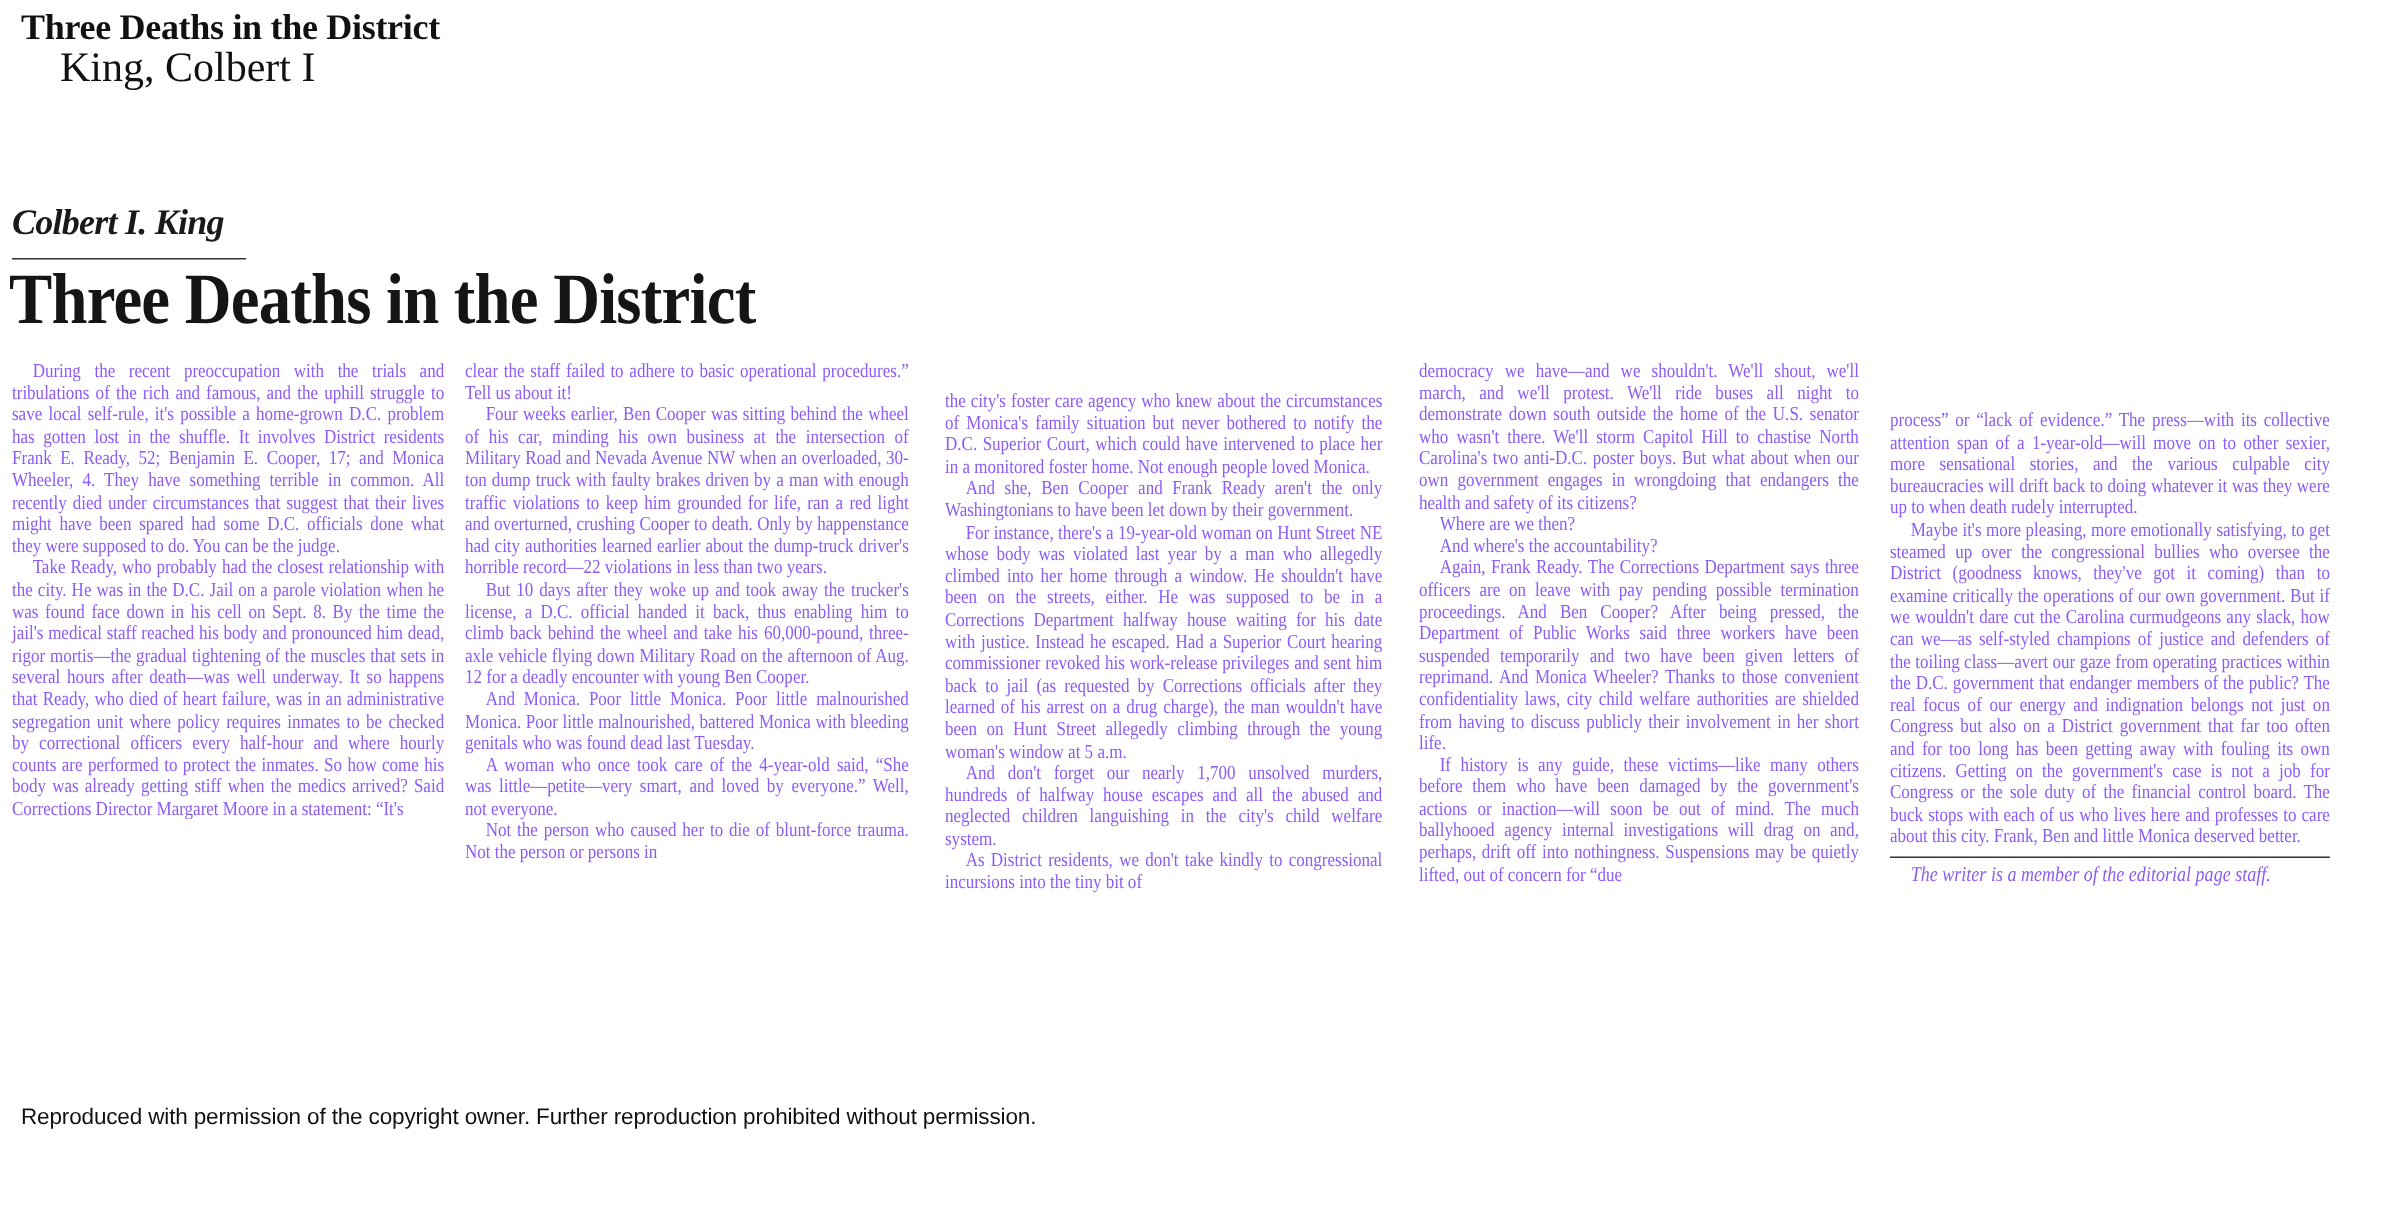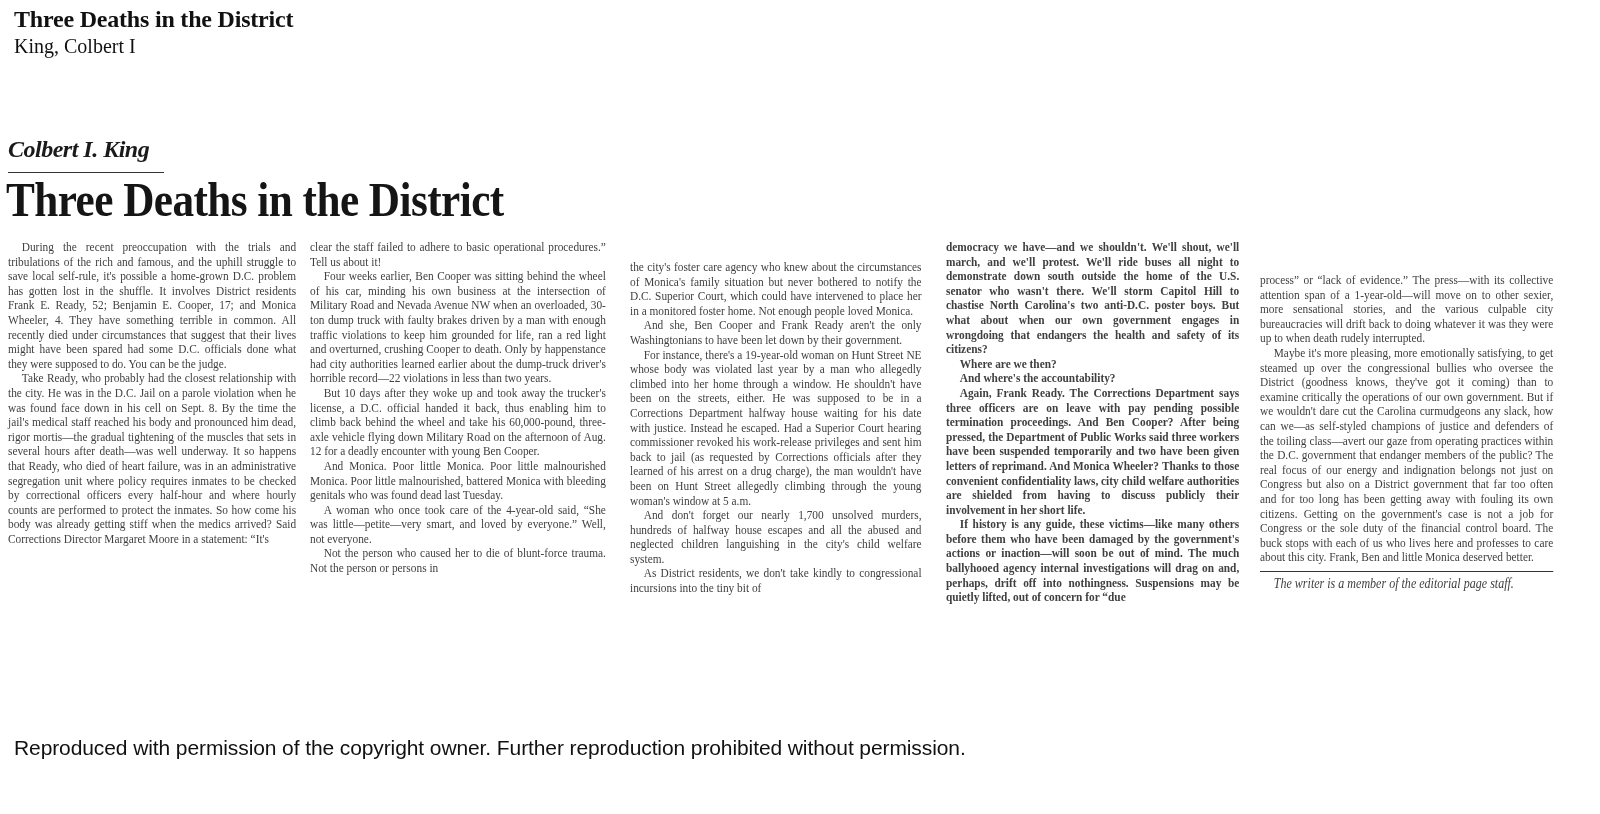--- a/index.html
+++ b/index.html
@@ -1,44 +1,44 @@
 <!DOCTYPE html>
 <html><head>
 <meta charset="utf-8">
 <style>
   html, body { margin: 0; padding: 0; background: #ffffff; }
   body { width: 1600px; height: 814px; position: relative; overflow: hidden; color: #1a1a1a; }
   .cite { position: absolute; left: 14px; top: 4px; font-family: "Liberation Serif", serif; color: #111; }
   .cite .ctitle { font-size: 24px; font-weight: bold; line-height: 30px; letter-spacing: -0.2px; }
-  .cite .cline { font-size: 20px; line-height: 24.5px; }
+  .cite .cline { font-size: 28px; line-height: 24.5px; margin-left: 26px; }
   .cite .pub { font-style: italic; }
   .byline { position: absolute; left: 8px; top: 136px; font-family: "Liberation Serif", serif;
             font-style: italic; font-weight: bold; font-size: 24px; color: #1a1a1a; letter-spacing: -0.5px; text-align: right; }
   .byline-rule { position: absolute; left: 8px; top: 172px; width: 156px; height: 0; border-top: 1.5px solid #333; }
   .headline { position: absolute; left: 6px; top: 172px; font-family: "Liberation Serif", serif; font-weight: bold;
               font-size: 48px; line-height: 56px; color: #151515; letter-spacing: -0.6px; transform: scaleX(0.9); transform-origin: left top; }
   .col { position: absolute; top: 240px; font-family: "Liberation Serif", serif; font-size: 13.2px;
-         line-height: 14.6px; color: #404040; text-align: justify; }
+         line-height: 14.6px; color: #8b5cf6; text-align: justify; }
   .col p { margin: 0; text-indent: 16px; }
   .col p.cont { text-indent: 0; }
   .col-inner { transform: scaleX(0.86); transform-origin: left top; }
   #c1 { left: 8px; width: 288px; }
   #c1 .col-inner { width: 335px; }
   #c2 { left: 310px; width: 296px; }
   #c2 .col-inner { width: 344px; }
   #c3 { left: 630px; width: 292px; margin-top: 20px; }
   #c3 .col-inner { width: 339px; }
-  #c4 { left: 946px; width: 293px; font-weight: bold; }
+  #c4 { left: 946px; width: 293px; }
   #c4 .col-inner { width: 341px; }
   #c5 { left: 1260px; width: 293px; margin-top: 33px; }
   #c5 .col-inner { width: 341px; }
   .tagline-rule { border-top: 1.5px solid #333; margin: 6px 0 4px 0; }
   .tagline { font-style: italic; text-indent: 0; font-size: 14px; line-height: 16px; text-align: left; }
   .footer { position: absolute; left: 14px; top: 736px; font-family: "Liberation Sans", sans-serif;
-            font-size: 21px; color: #111; letter-spacing: -0.1px; }
+            font-size: 15px; color: #111; letter-spacing: -0.1px; }
 </style>
 </head>
 <body>
 
 <div class="cite">
   <div class="ctitle">Three Deaths in the District</div>
   <div class="cline">King, Colbert I</div>
 </div>
 
 <div class="byline">Colbert I. King</div>

